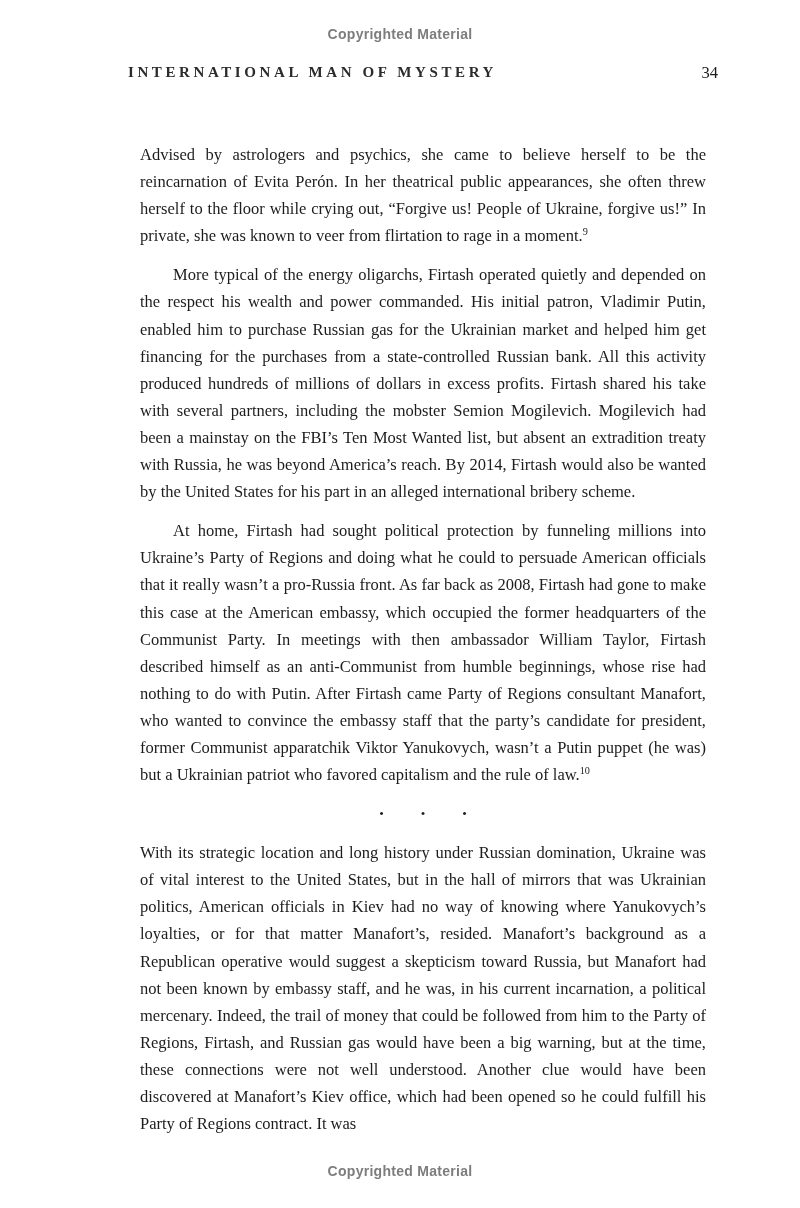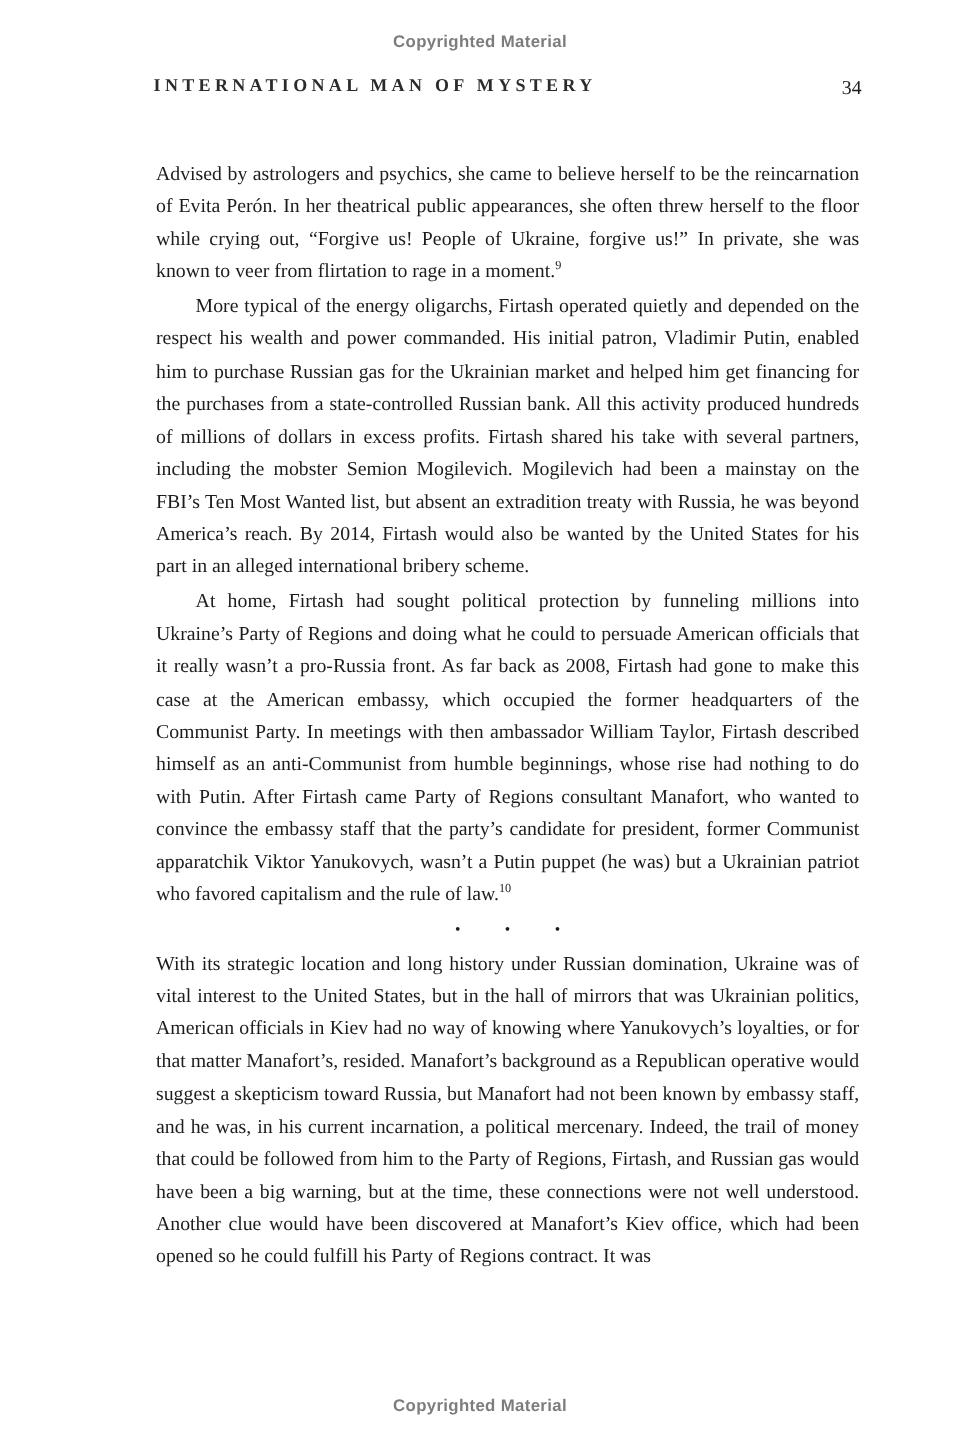--- a/index.html
+++ b/index.html
@@ -60,21 +60,21 @@
     position: absolute;
     top: 129px;
     left: 128px;
     width: 590px;
     font-size: 16.5px;
     line-height: 27.1px;
     color: var(--body-text);
     text-align: justify;
   }
   .text-body p.para {
-    margin: 2px;
+    margin: 12px;
     text-align: justify;
   }
   .text-body p.para.indent { text-indent: 2em; }
   .text-body sup {
     font-size: 62%;
     line-height: 0;
     vertical-align: super;
     letter-spacing: 0;
   }
   .section-break {

